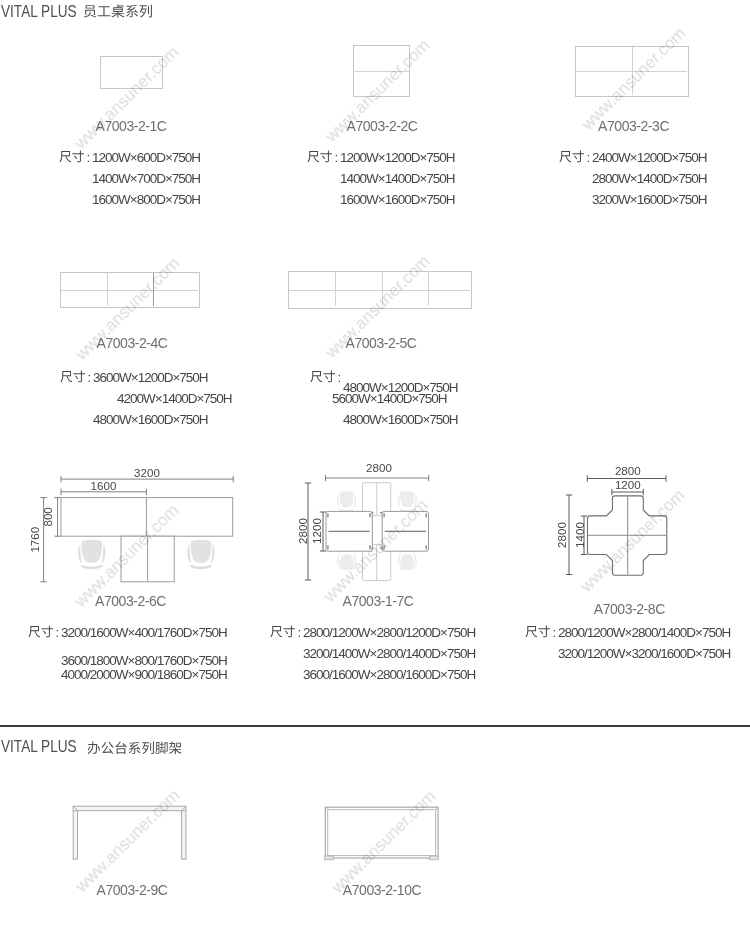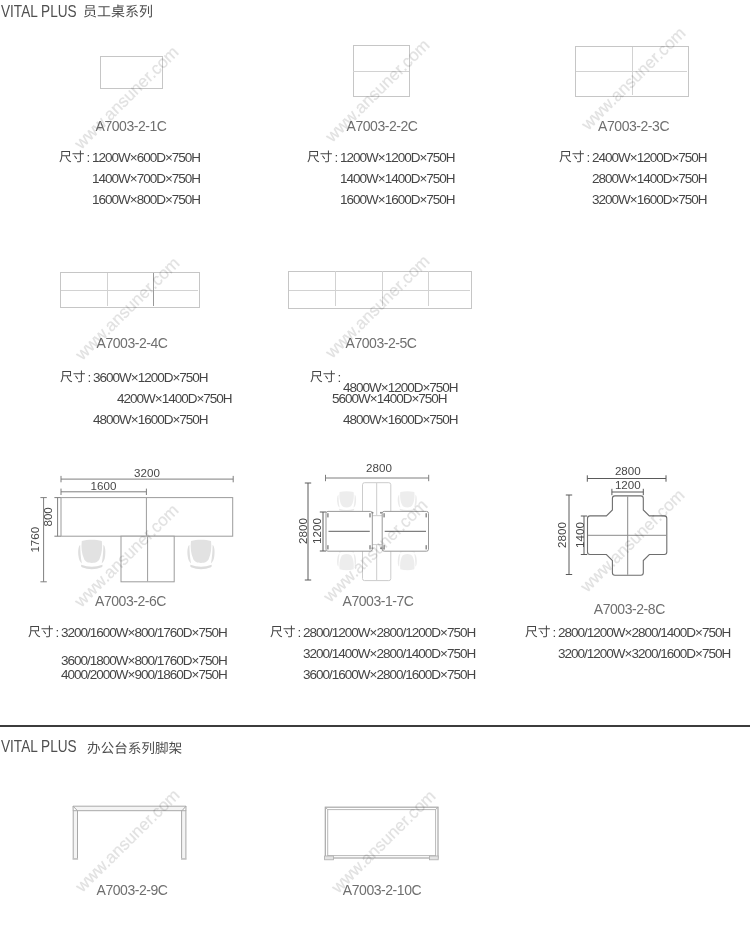--- a/index.html
+++ b/index.html
@@ -157,21 +157,21 @@
     <div class="dim" style="left:343px;top:411.5px;">4800W×1600D×750H</div>
 <div style="position:absolute;left:28px;top:625.1px;"><svg class="cj " style="width:25.6px;height:14.7px;vertical-align:0.0px" viewBox="0 0 25.6 14.7">
         <g transform="translate(0.0,11.26) scale(0.012800,-0.012800)" fill="#454545">
           <path d="M178 792V509C178 345 166 125 33 -31C50 -40 82 -68 95 -84C209 49 245 239 255 399H514C578 165 698 -2 906 -78C917 -56 940 -26 958 -9C765 51 648 200 591 399H861V792ZM258 718H784V472H258V509Z"></path>
         </g>
         <g transform="translate(12.8,11.26) scale(0.012800,-0.012800)" fill="#454545">
           <path d="M167 414C241 337 319 230 350 159L418 202C385 274 304 378 230 453ZM634 840V627H52V553H634V32C634 8 626 1 602 0C575 0 488 -1 395 2C408 -21 424 -58 429 -82C537 -82 614 -80 655 -67C697 -54 713 -30 713 32V553H949V627H713V840Z"></path>
         </g>
       </svg></div>
     <div class="dim" style="left:55.5px;top:624.5px;">:</div>
-    <div class="dim" style="left:61px;top:624.5px;">3200/1600W×800/1760D×750H</div>
+    <div class="dim" style="left:61px;top:624.5px;">3200/1600W×400/1760D×750H</div>
     <div class="dim" style="left:61px;top:653px;">3600/1800W×800/1760D×750H</div>
     <div class="dim" style="left:61px;top:666.5px;">4000/2000W×900/1860D×750H</div>
 <div style="position:absolute;left:270px;top:625.1px;"><svg class="cj " style="width:25.6px;height:14.7px;vertical-align:0.0px" viewBox="0 0 25.6 14.7">
         <g transform="translate(0.0,11.26) scale(0.012800,-0.012800)" fill="#454545">
           <path d="M178 792V509C178 345 166 125 33 -31C50 -40 82 -68 95 -84C209 49 245 239 255 399H514C578 165 698 -2 906 -78C917 -56 940 -26 958 -9C765 51 648 200 591 399H861V792ZM258 718H784V472H258V509Z"></path>
         </g>
         <g transform="translate(12.8,11.26) scale(0.012800,-0.012800)" fill="#454545">
           <path d="M167 414C241 337 319 230 350 159L418 202C385 274 304 378 230 453ZM634 840V627H52V553H634V32C634 8 626 1 602 0C575 0 488 -1 395 2C408 -21 424 -58 429 -82C537 -82 614 -80 655 -67C697 -54 713 -30 713 32V553H949V627H713V840Z"></path>
         </g>
       </svg></div>

